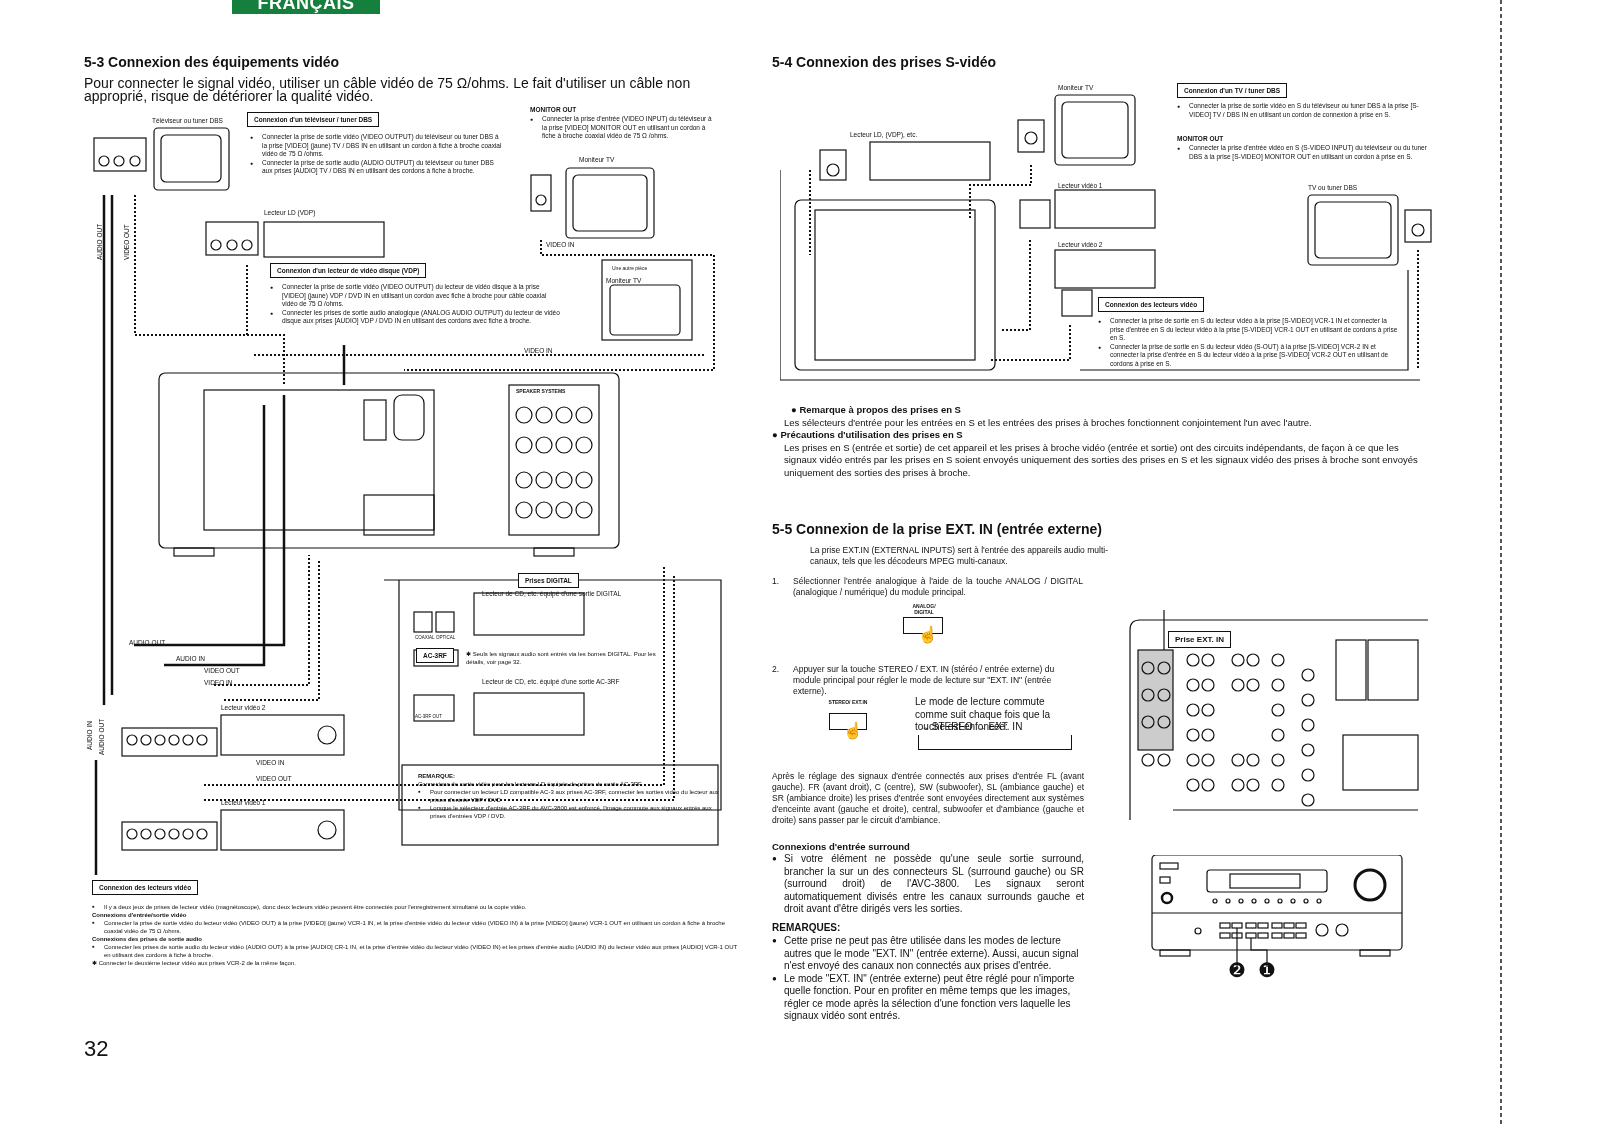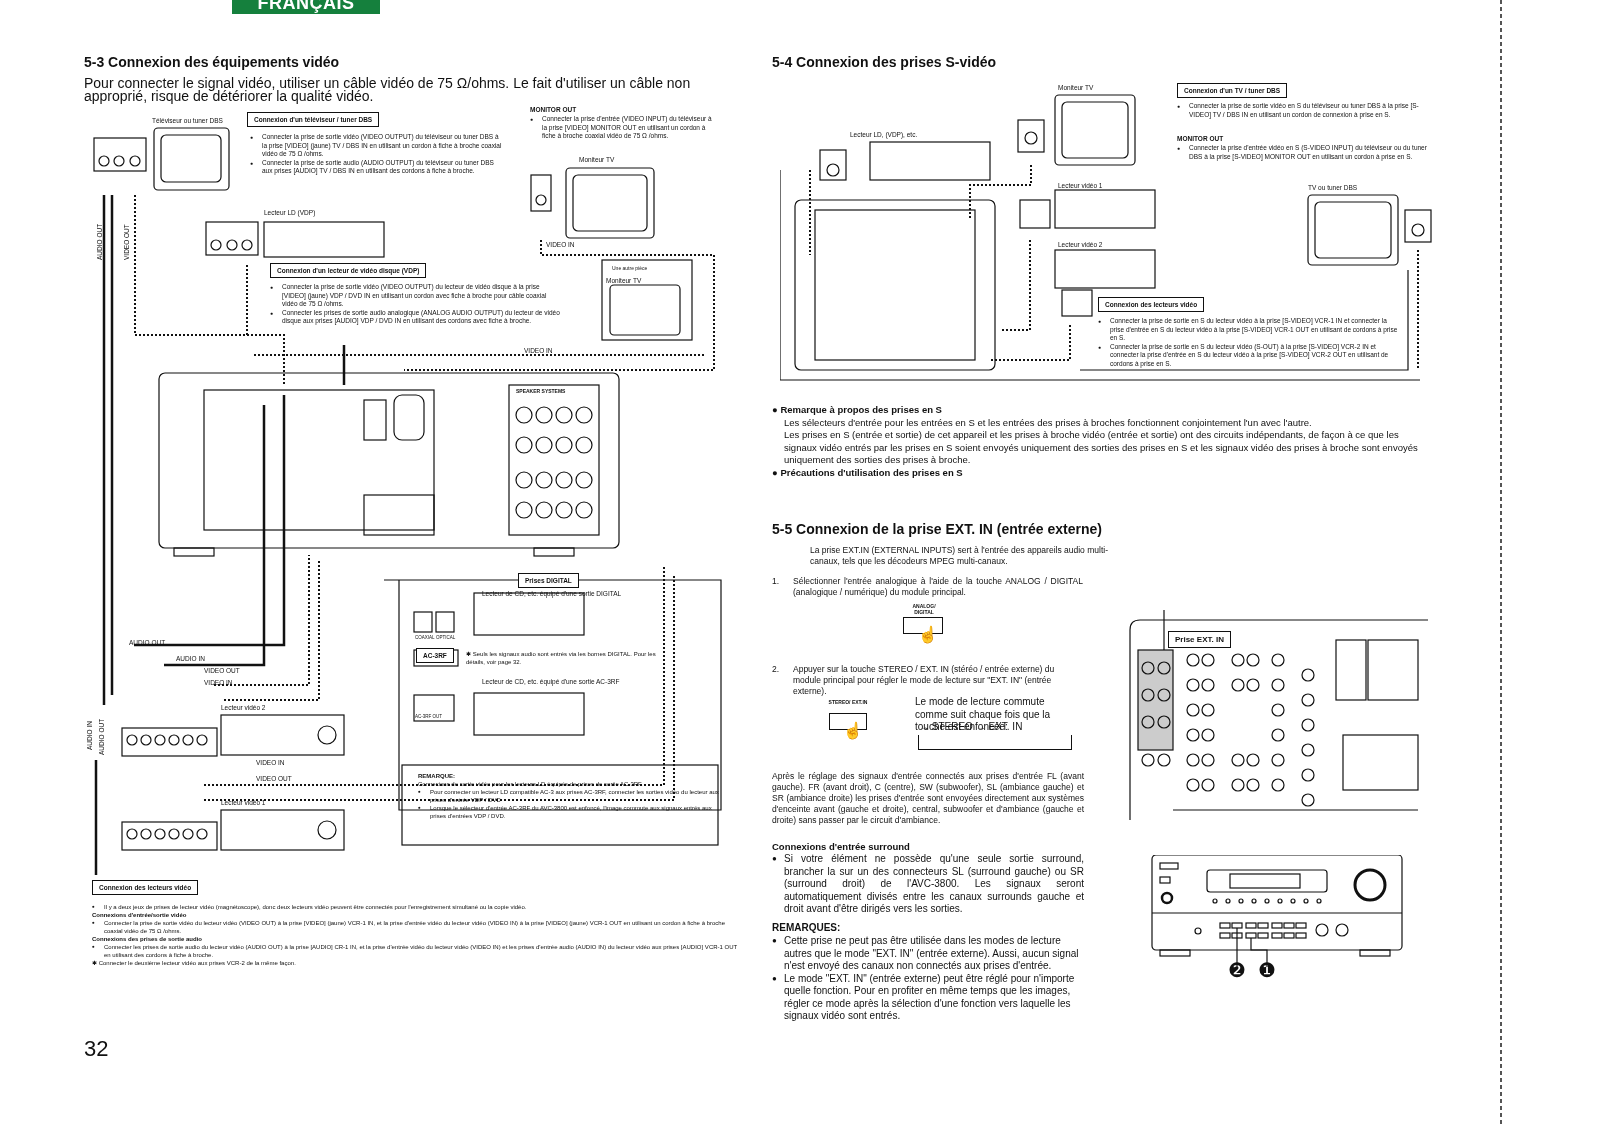--- a/index.html
+++ b/index.html
@@ -261,24 +261,24 @@
   <li>Connecter la prise d'entrée vidéo en S (S-VIDEO INPUT) du téléviseur ou du tuner DBS à la prise [S-VIDEO] MONITOR OUT en utilisant un cordon à prise en S.</li>
 </ul>
 
 <div class="abs boxlabel" style="left:1098px;top:297px;">Connexion des lecteurs vidéo</div>
 <ul class="abs b small" style="left:1098px;top:317px;width:300px;">
   <li>Connecter la prise de sortie en S du lecteur vidéo à la prise [S-VIDEO] VCR-1 IN et connecter la prise d'entrée en S du lecteur vidéo à la prise [S-VIDEO] VCR-1 OUT en utilisant de cordons à prise en S.</li>
   <li>Connecter la prise de sortie en S du lecteur vidéo (S-OUT) à la prise [S-VIDEO] VCR-2 IN et connecter la prise d'entrée en S du lecteur vidéo à la prise [S-VIDEO] VCR-2 OUT en utilisant de cordons à prise en S.</li>
 </ul>
 
 <div class="abs rt" style="left:772px;top:404px;width:660px;">
-  <div style="font-weight:bold;">● <span>Remarque à propos des prises en S</span></div>
+  <div style="font-weight:bold;margin-left:19px;">● <span>Remarque à propos des prises en S</span></div>
   <div style="padding-left:12px;">Les sélecteurs d'entrée pour les entrées en S et les entrées des prises à broches fonctionnent conjointement l'un avec l'autre.</div>
+  <div style="font-weight:bold;">● <span>Précautions d'utilisation des prises en S</span></div>
   <div style="padding-left:12px;">Les prises en S (entrée et sortie) de cet appareil et les prises à broche vidéo (entrée et sortie) ont des circuits indépendants, de façon à ce que les signaux vidéo entrés par les prises en S soient envoyés uniquement des sorties des prises en S et les signaux vidéo des prises à broche sont envoyés uniquement des sorties des prises à broche.</div>
-  <div style="font-weight:bold;">● <span>Précautions d'utilisation des prises en S</span></div>
 </div>
 
 <div class="abs h2" style="left:772px;top:521px;">5-5  Connexion de la prise EXT. IN (entrée externe)</div>
 <div class="abs ext" style="left:772px;top:545px;width:312px;margin-left:38px;">La prise EXT.IN (EXTERNAL INPUTS) sert à l'entrée des appareils audio multi-canaux, tels que les décodeurs MPEG multi-canaux.</div>
 
 <div class="abs ext" style="left:772px;top:576px;">1.</div>
 <div class="abs ext" style="left:793px;top:576px;width:290px;text-align:justify;">Sélectionner l'entrée analogique à l'aide de la touche ANALOG / DIGITAL (analogique / numérique) du module principal.</div>
 <div class="abs tiny" style="left:902px;top:603px;width:44px;text-align:center;font-weight:bold;font-size:5px;line-height:6px;">ANALOG/ DIGITAL</div>
 <div class="abs" style="left:903px;top:617px;width:38px;height:15px;border:1.2px solid #111;"></div>
 <div class="abs" style="left:918px;top:625px;font-size:16px;">☝</div>

